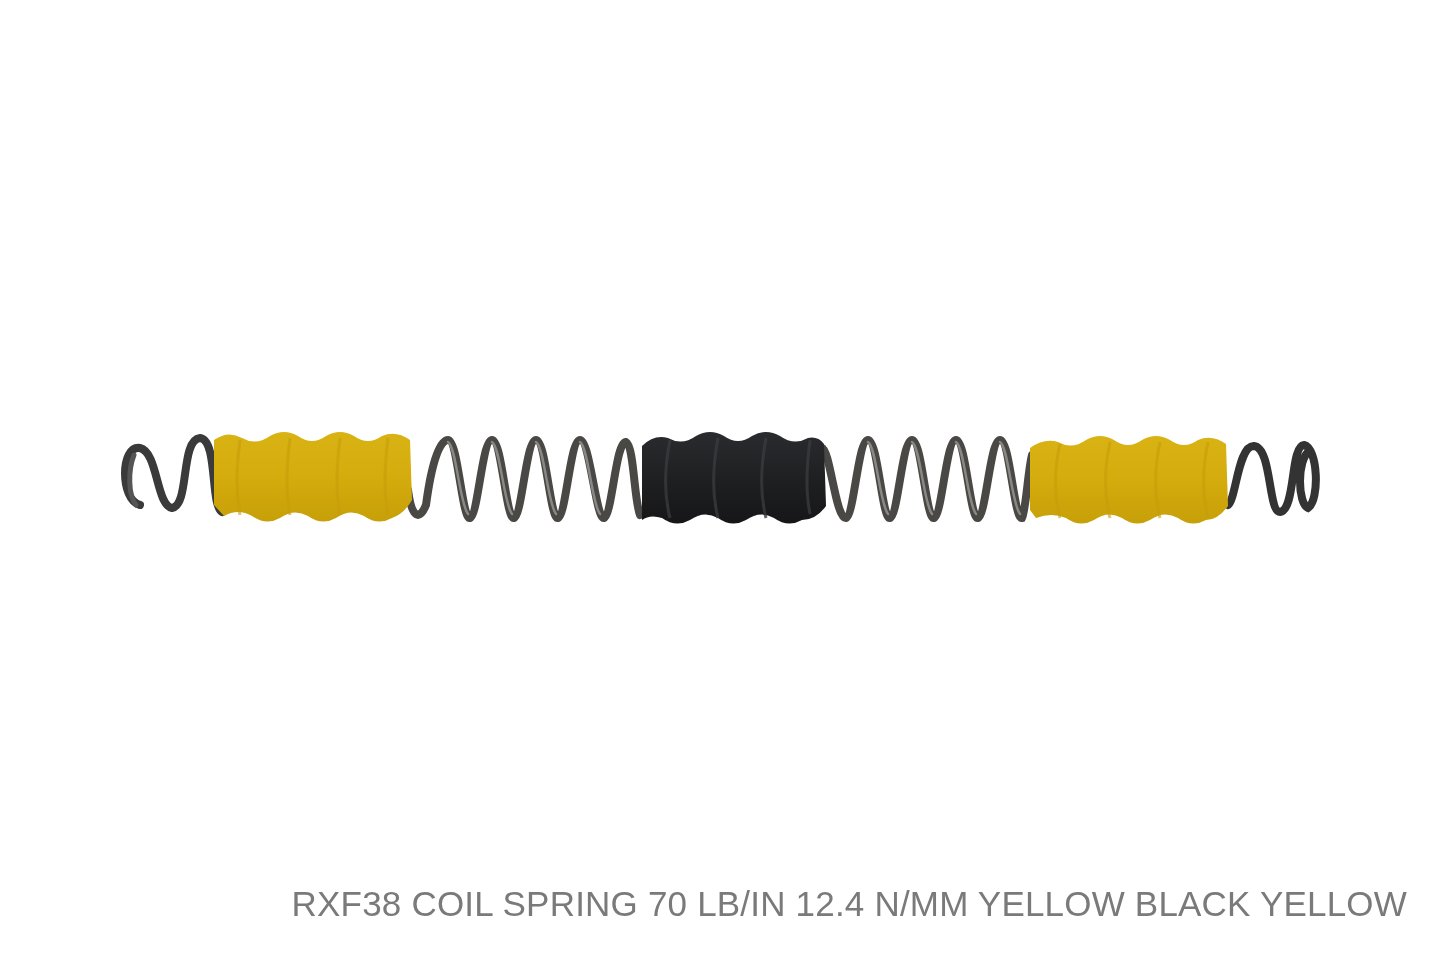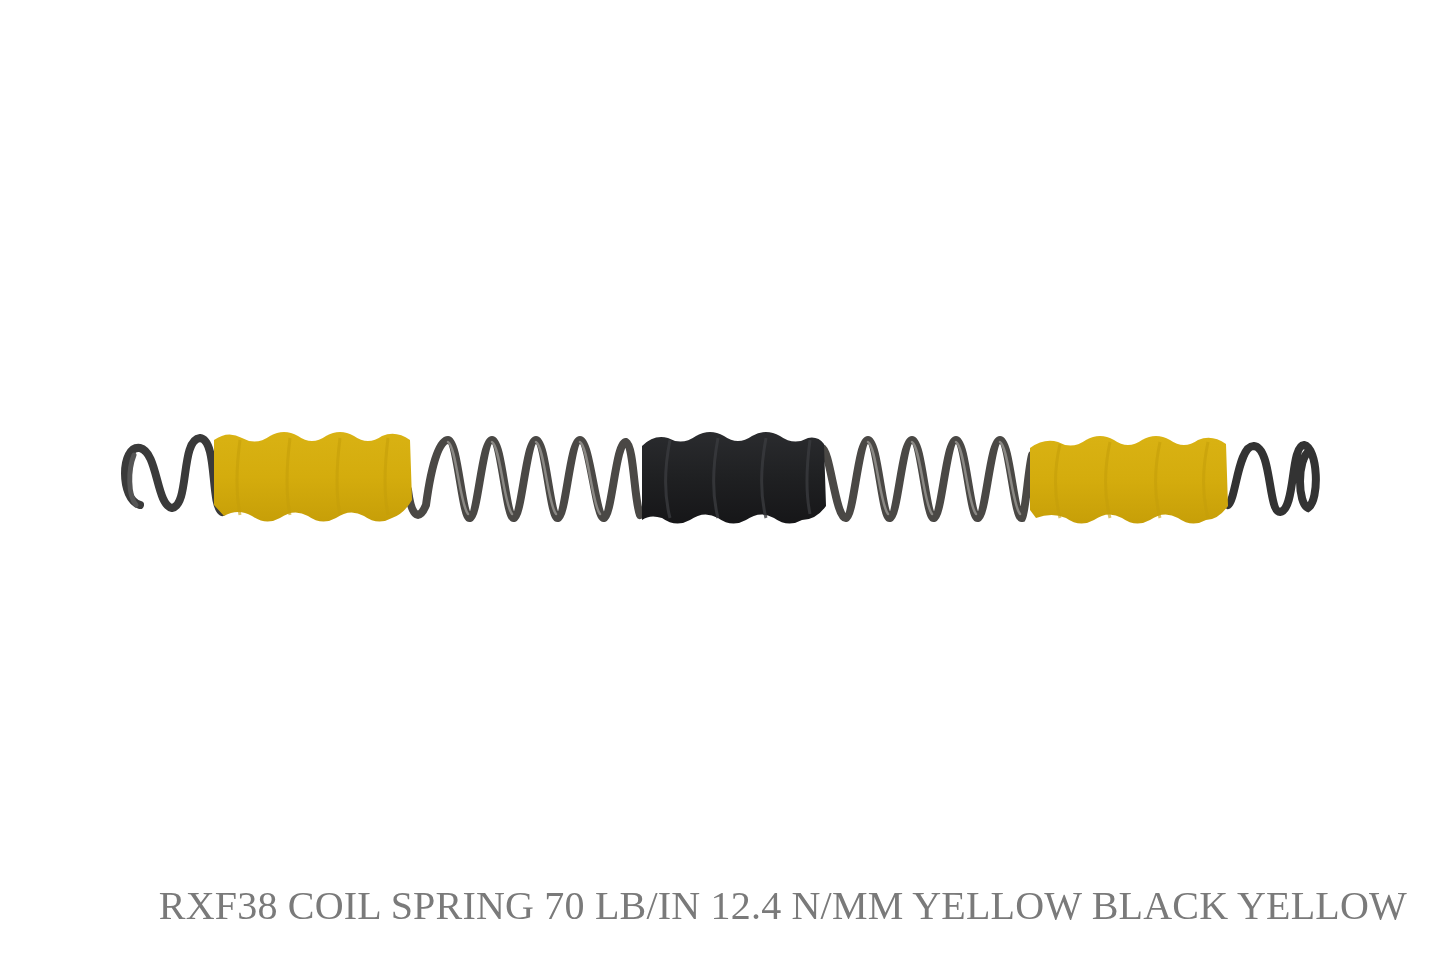--- a/index.html
+++ b/index.html
@@ -3,22 +3,22 @@
   <meta charset="utf-8">
   <style>
     html, body { margin: 0; padding: 0; background: #ffffff; }
     body { width: 1445px; height: 963px; position: relative; overflow: hidden; }
     .stage { position: absolute; left: 0; top: 0; width: 1445px; height: 963px; background: #ffffff; }
     .spring-svg { position: absolute; left: 0; top: 0; }
     .caption {
       position: absolute;
       right: 38px;
       top: 886px;
-      font-family: Liberation Serif, serif;
-      font-size: 40px;
+      font-family: Liberation Sans, sans-serif;
+      font-size: 35px;
       letter-spacing: 0.2px;
       color: #7a7a7a;
       white-space: nowrap;
       line-height: 1;
     }
   </style>
 </head>
 <body>
 
 <div class="stage">

